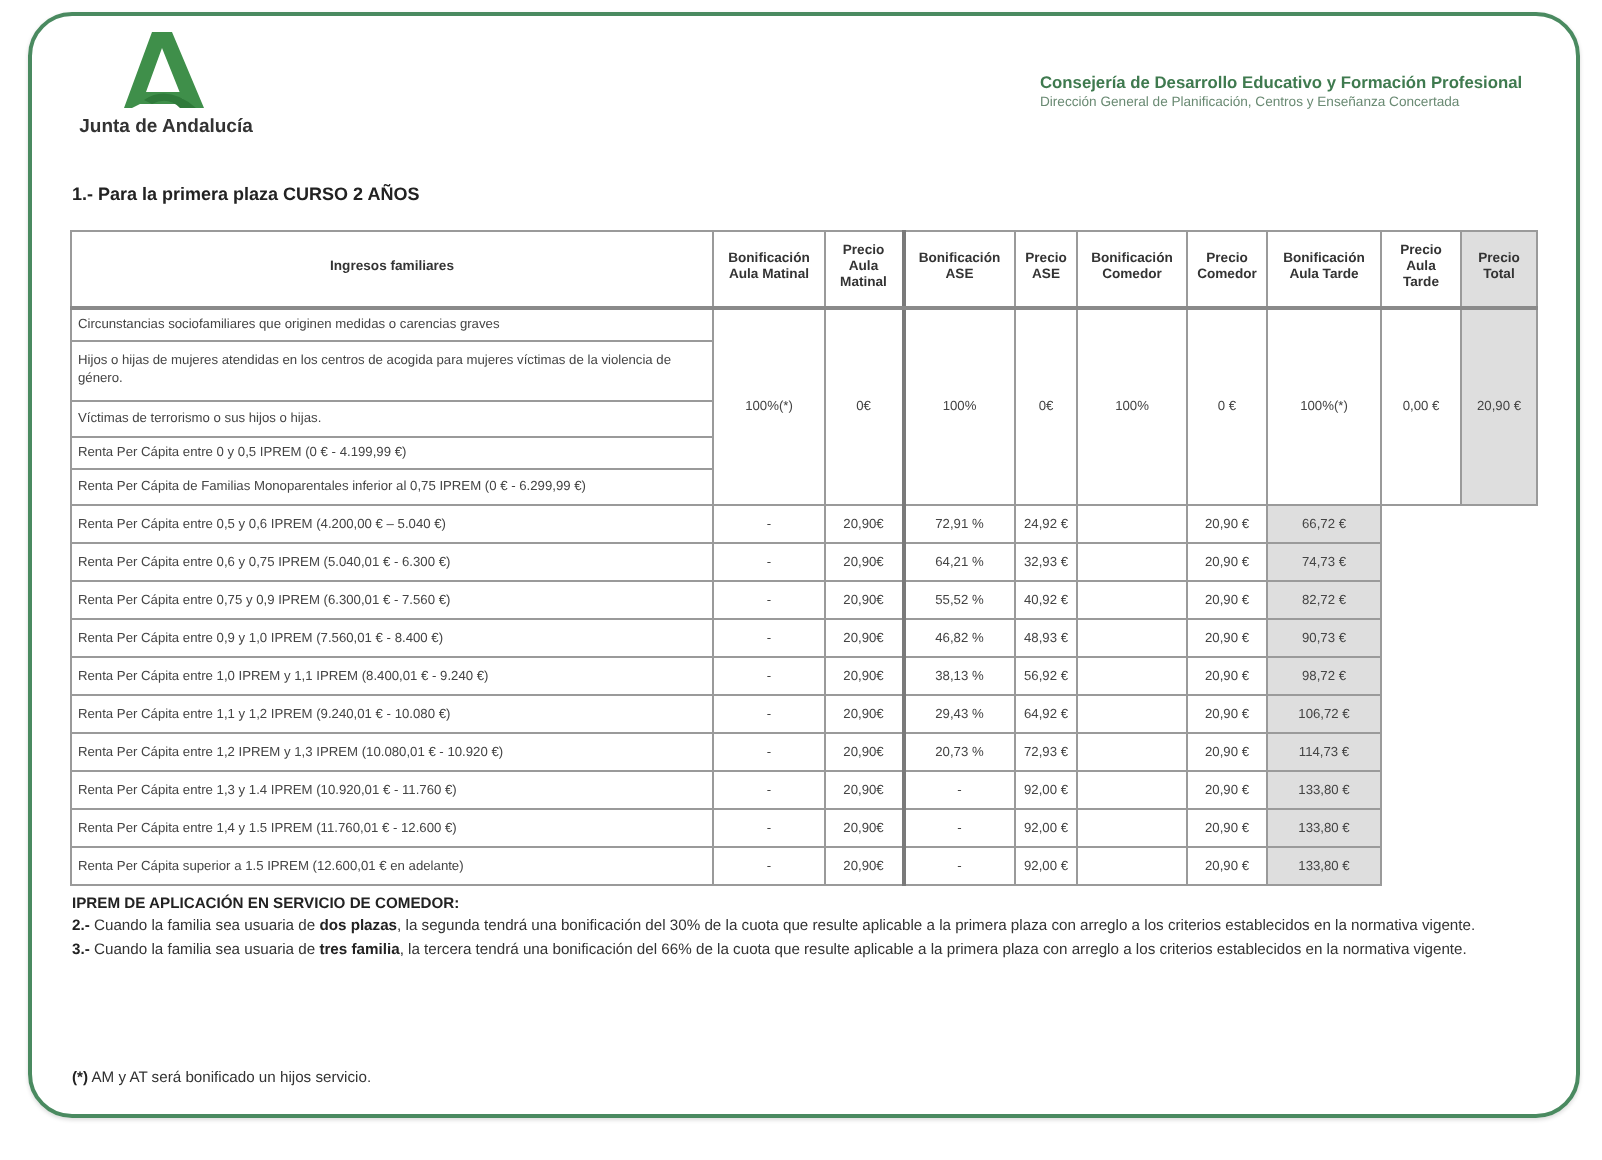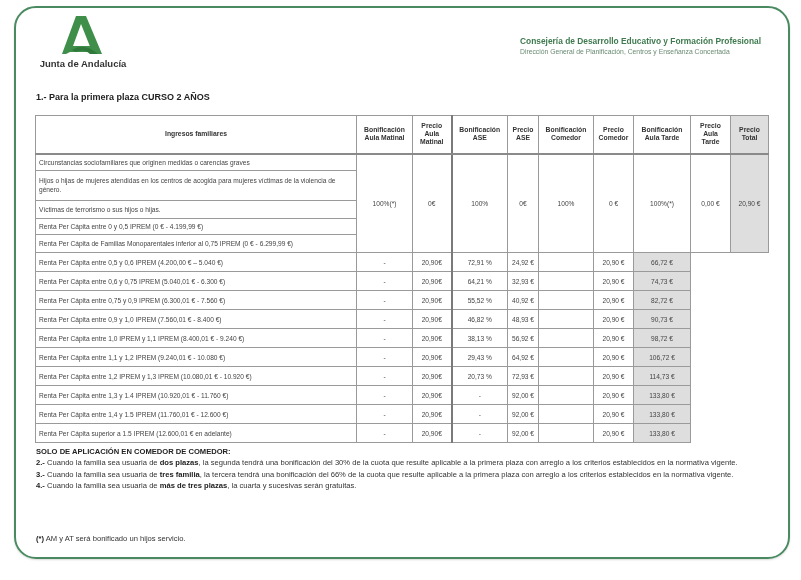--- a/index.html
+++ b/index.html
@@ -198,19 +198,18 @@
         <td>-</td>
         <td>92,00 €</td>
         <td></td>
         <td>20,90 €</td>
         <td class="total-col">133,80 €</td>
       </tr>
     </tbody>
 </table>
 
 <div class="notes">
-  <div class="head">SOLO DE APLICACIÓN EN COMEDOR DE COMEDOR:</div>
+  <div class="head">IPREM DE APLICACIÓN EN SERVICIO DE COMEDOR:</div>
   <div><b>2.-</b><span> Cuando la familia sea usuaria de </span><b>dos plazas</b><span>, la segunda tendrá una bonificación del 30% de la cuota que resulte aplicable a la primera plaza con arreglo a los criterios establecidos en la normativa vigente.</span></div>
   <div><b>3.-</b><span> Cuando la familia sea usuaria de </span><b>tres familia</b><span>, la tercera tendrá una bonificación del 66% de la cuota que resulte aplicable a la primera plaza con arreglo a los criterios establecidos en la normativa vigente.</span></div>
-  <div><b>4.-</b><span> Cuando la familia sea usuaria de </span><b>más de tres plazas</b><span>, la cuarta y sucesivas serán gratuitas.</span></div>
 </div>
 
 <div class="footnote"><b>(*)</b><span> AM y AT será bonificado un hijos servicio.</span></div>
 
 </body></html>

